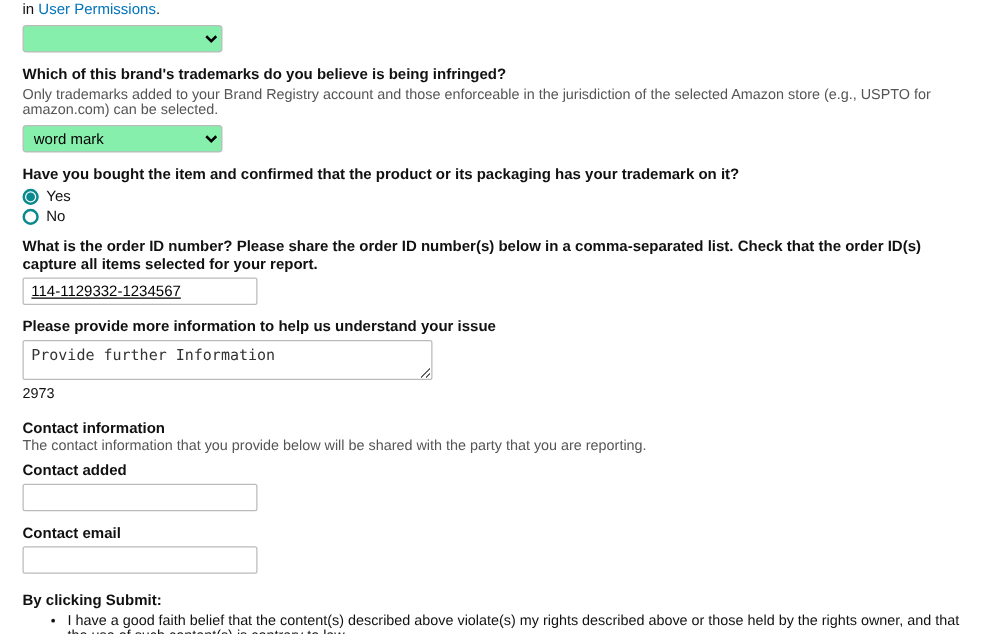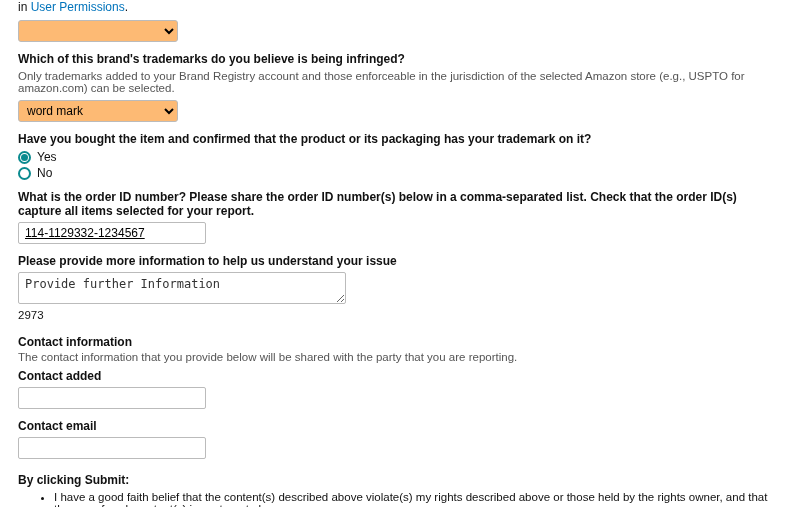--- a/index.html
+++ b/index.html
@@ -24,21 +24,21 @@
     color: #555;
     margin-bottom: 6px;
   }
   select.dd {
     width: 160px;
     height: 22px;
     font-size: 12px;
     padding: 0 4px;
     border: 1px solid #bbb;
     border-radius: 3px;
-    background: #fdba74;
+    background: #86efac;
   }
   .radio-row {
     display: flex;
     align-items: center;
     gap: 6px;
     margin: 2px 0;
     font-size: 12px;
   }
   .radio-outer {
     width: 13px; height: 13px;

